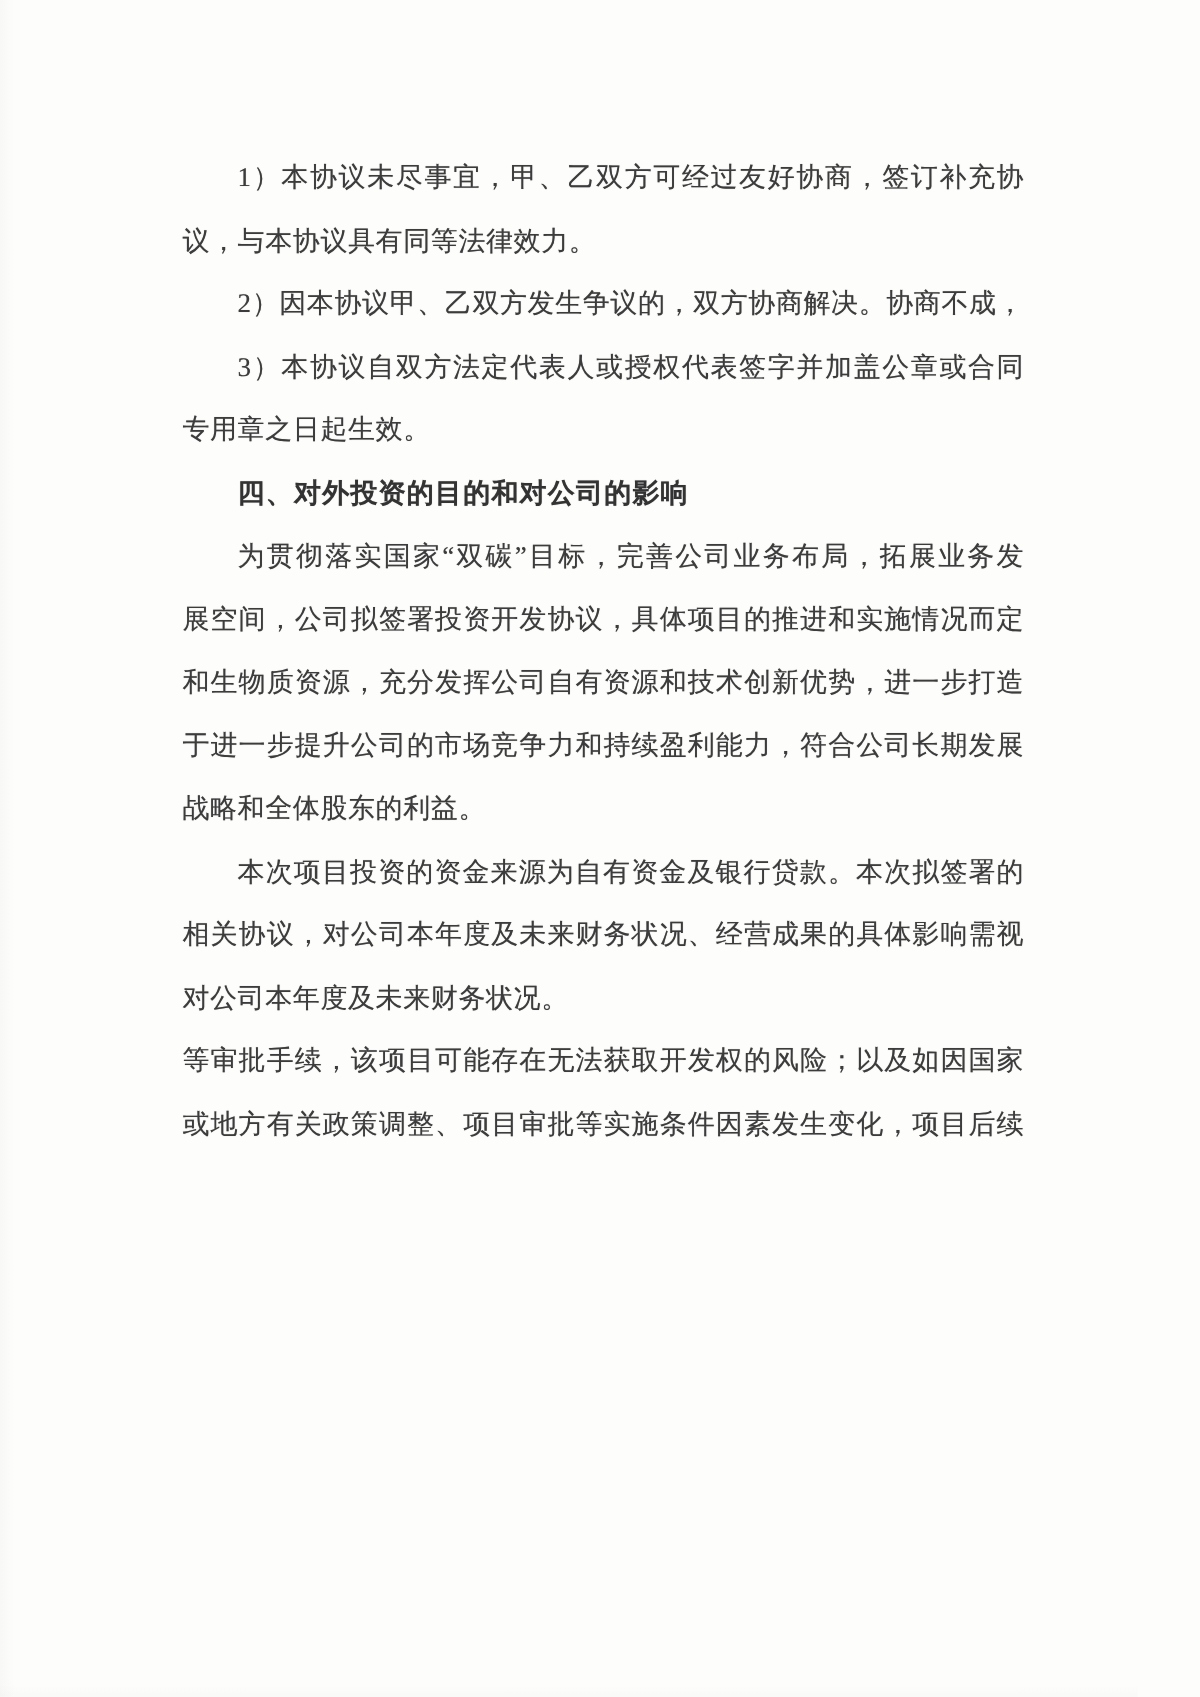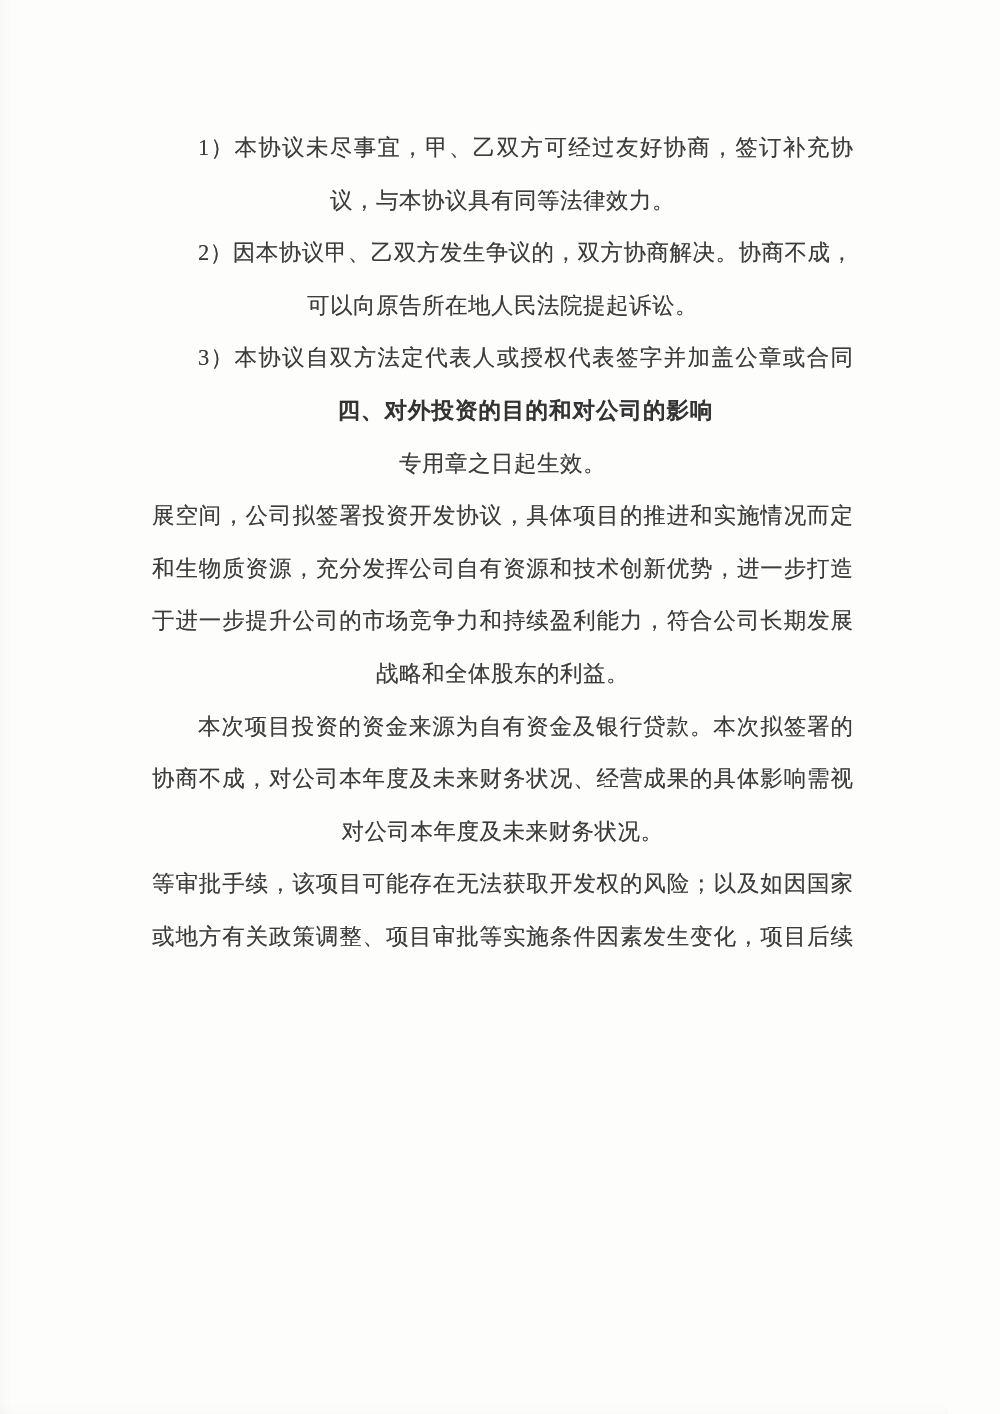--- a/index.html
+++ b/index.html
@@ -31,21 +31,20 @@
     width: 701px;
   }
   .line {
     height: 52.6px;
     line-height: 52.6px;
     font-size: 22.5px;
     color: #3c3c3c;
     text-shadow: 0 0 0.6px rgba(70,70,70,0.55);
     white-space: nowrap;
     letter-spacing: 0.5px;
-    text-align: center;
   }
   .line.full {
     white-space: normal;
     text-align: justify;
     text-align-last: justify;
     letter-spacing: 0;
   }
   .line.indent {
     padding-left: 46px;
   }
@@ -56,27 +55,27 @@
   }
 </style>
 </head>
 <body>
 
 <div class="page">
   <div class="text-column">
     <div class="line full indent">1）本协议未尽事宜，甲、乙双方可经过友好协商，签订补充协</div>
     <div class="line">议，与本协议具有同等法律效力。</div>
     <div class="line full indent">2）因本协议甲、乙双方发生争议的，双方协商解决。协商不成，</div>
-    <div class="line">可以向原告所在地人民法院提起诉讼。</div>
     <div class="line full indent">3）本协议自双方法定代表人或授权代表签字并加盖公章或合同</div>
+    <div class="line">专用章之日起生效。</div>
     <div class="line heading indent">四、对外投资的目的和对公司的影响</div>
-    <div class="line">专用章之日起生效。</div>
+    <div class="line full indent">为贯彻落实国家“双碳”目标，完善公司业务布局，拓展业务发</div>
     <div class="line full">展空间，公司拟签署投资开发协议，具体项目的推进和实施情况而定</div>
     <div class="line full">和生物质资源，充分发挥公司自有资源和技术创新优势，进一步打造</div>
     <div class="line full">于进一步提升公司的市场竞争力和持续盈利能力，符合公司长期发展</div>
     <div class="line">战略和全体股东的利益。</div>
     <div class="line full indent">本次项目投资的资金来源为自有资金及银行贷款。本次拟签署的</div>
-    <div class="line full">协商不成，对公司本年度及未来财务状况、经营成果的具体影响需视</div>
+    <div class="line full">相关协议，对公司本年度及未来财务状况、经营成果的具体影响需视</div>
     <div class="line">对公司本年度及未来财务状况。</div>
     <div class="line full">等审批手续，该项目可能存在无法获取开发权的风险；以及如因国家</div>
     <div class="line full">或地方有关政策调整、项目审批等实施条件因素发生变化，项目后续</div>
   </div>
 </div>
 
 </body></html>

